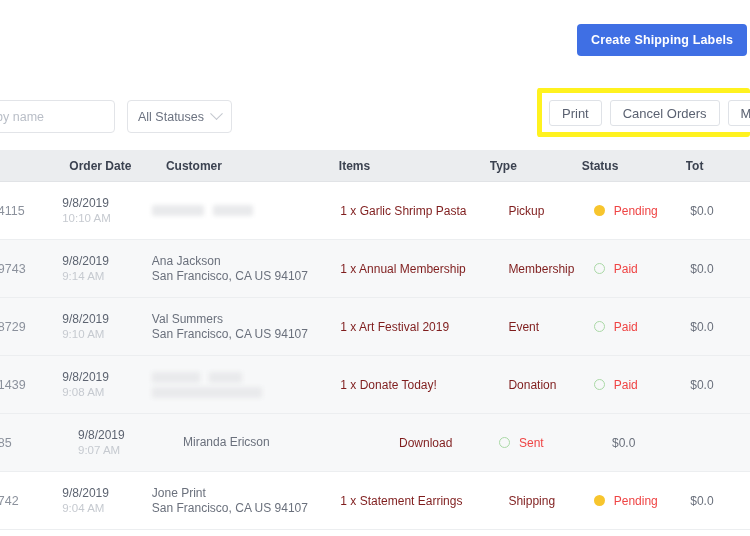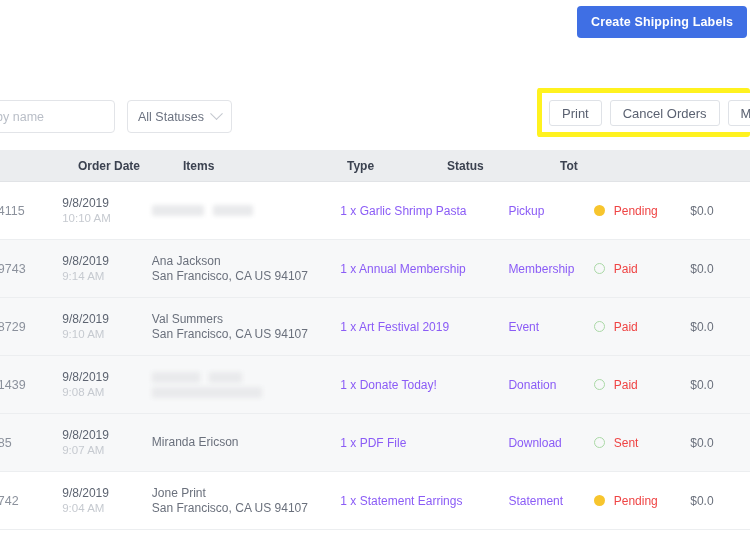--- a/index.html
+++ b/index.html
@@ -16,21 +16,21 @@
     position: relative;
     width: 750px;
     height: 536px;
     background: #ffffff;
     overflow: hidden;
   }
 
   
   .top-bar {
     position: absolute;
-    top: 0; left: 0;
+    top: 18px; left: 0;
     width: 748px; height: 78px;
     background: #ffffff;
   }
   .top-bar-actions {
     position: absolute;
     top: 6px;
     left: 577px;
     display: flex;
     align-items: center;
     gap: 11px;
@@ -214,21 +214,21 @@
     display: block;
     background: #e9eaec;
     border-radius: 2px;
     height: 11px;
     margin: 2px 0;
     filter: blur(2.2px);
   }
   .redact-row { display: flex; gap: 9px; }
   .cell-items, .cell-type {
     font-size: 12px;
-    color: #8b5cf6;
+    color: #7f1d1d;
     white-space: nowrap;
     margin-left: 28px;
   }
   .cell-status {
     display: flex;
     align-items: center;
     gap: 9px;
     font-size: 12px;
     color: #ef4444;
     white-space: nowrap;
@@ -274,20 +274,21 @@
   <div class="row-actions">
     <button class="btn-ghost">Print</button>
     <button class="btn-ghost">Cancel Orders</button>
     <button class="btn-ghost">Mark </button>
   </div>
 
   <div class="table">
     <div class="thead">
       <div class="th c-order">der #</div>
       <div class="th c-date">Order Date</div>
+      <div class="th c-cust">Customer</div>
       <div class="th c-items">Items</div>
       <div class="th c-type">Type</div>
       <div class="th c-status">Status</div>
       <div class="th c-total">Tot</div>
     </div>
     <div id="tbody">
         <div class="tr">
           <div class="c-order cell-order">88484115</div>
           <div class="c-date cell-date">
             <div class="d1">9/8/2019</div>
@@ -366,40 +367,39 @@
         </div>
         <div class="tr alt">
           <div class="c-order cell-order">241685</div>
           <div class="c-date cell-date">
             <div class="d1">9/8/2019</div>
             <div class="d2">9:07 AM</div>
           </div>
           <div class="c-cust cell-cust">
             <div class="n1">Miranda Ericson</div>
           </div>
-          <div class="c-items cell-items">1 x PDF File</div>
           <div class="c-type cell-type">Download</div>
           <div class="c-status cell-status">
             <span class="dot open"></span>
             <span>Sent</span>
           </div>
           <div class="c-total cell-total">$0.0</div>
         </div>
         <div class="tr">
           <div class="c-order cell-order">9881742</div>
           <div class="c-date cell-date">
             <div class="d1">9/8/2019</div>
             <div class="d2">9:04 AM</div>
           </div>
           <div class="c-cust cell-cust">
             <div class="n1">Jone Print</div>
             <div class="n2">San Francisco, CA US 94107</div>
           </div>
           <div class="c-items cell-items">1 x Statement Earrings</div>
-          <div class="c-type cell-type">Statement</div>
+          <div class="c-type cell-type">Shipping</div>
           <div class="c-status cell-status">
             <span class="dot pending"></span>
             <span>Pending</span>
           </div>
           <div class="c-total cell-total">$0.0</div>
         </div>
       </div>
   </div>
 
 </div>

